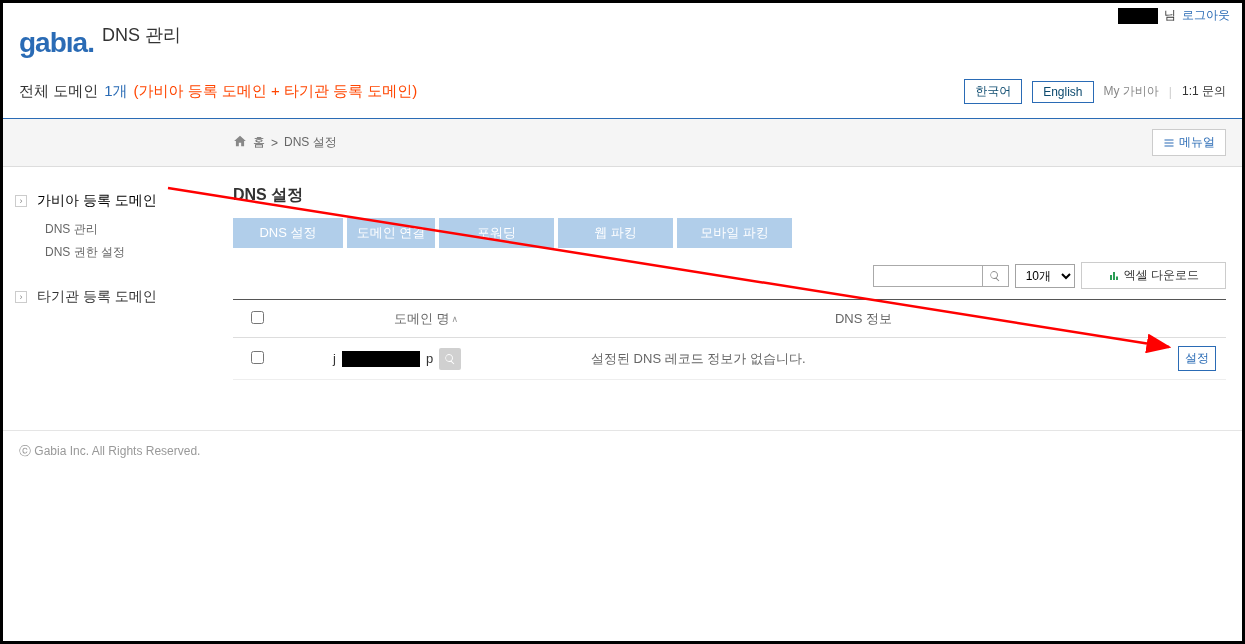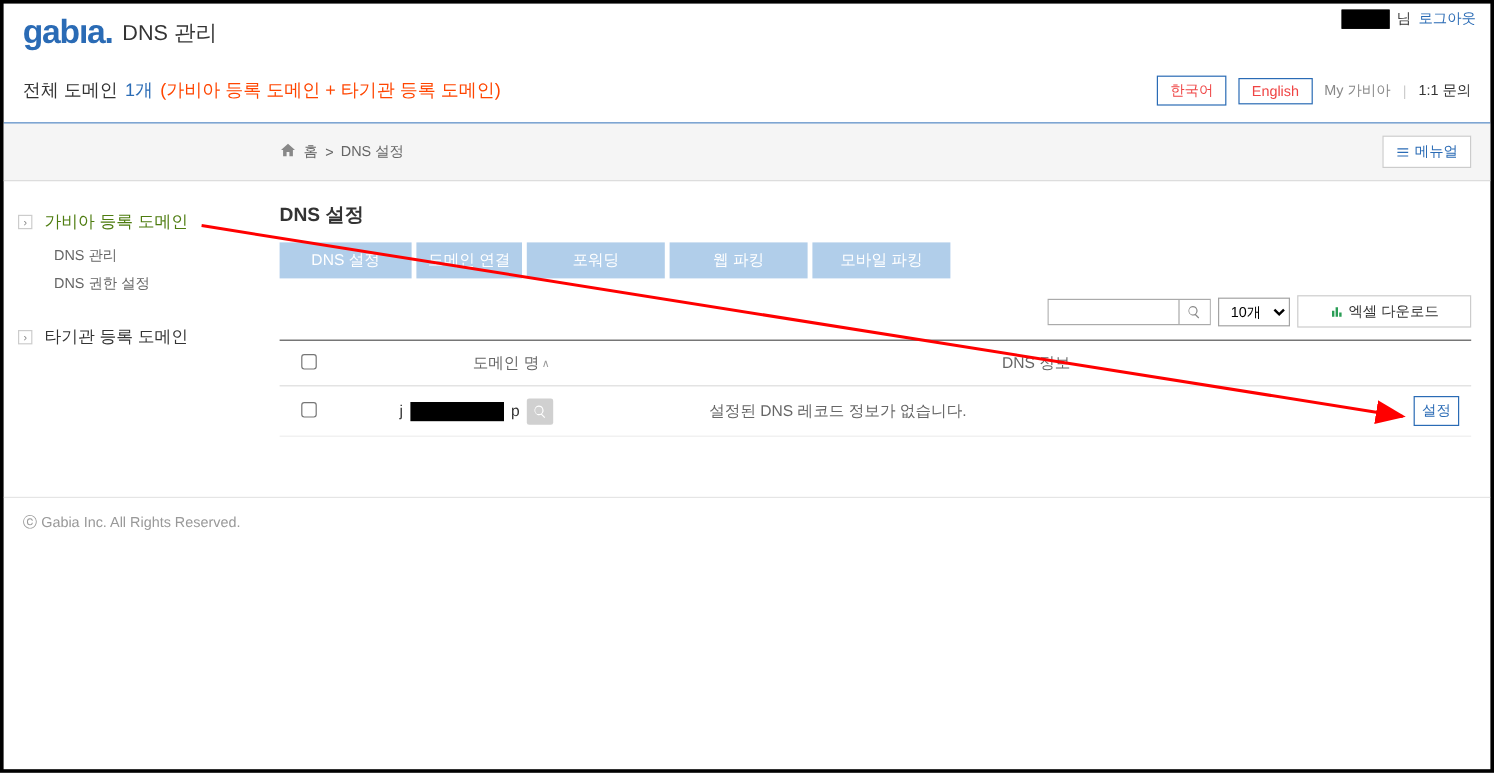--- a/index.html
+++ b/index.html
@@ -1,46 +1,46 @@
 <!DOCTYPE html>
 <html><head>
   <meta charset="utf-8">
   <style>
     * { margin: 0; padding: 0; box-sizing: border-box; }
     body { font-family: "Malgun Gothic", "Apple SD Gothic Neo", sans-serif; background: #fff; color: #333; font-size: 13px; width: 1245px; height: 644px; border: 3px solid #000; position: relative; overflow: hidden; }
 
     .header-bar { display: flex; align-items: center; padding: 8px 16px 8px 16px; position: relative; }
-    .logo { font-family: Arial, sans-serif; font-size: 28px; font-weight: bold; color: #2a6bb5; letter-spacing: -1px; }
+    .logo { font-family: Arial, sans-serif; font-size: 28px; font-weight: bold; color: #2a6bb5; letter-spacing: -1px; margin-top: 16px; }
     .page-title { font-size: 18px; color: #333; margin-left: 8px; font-weight: 500; }
     .user-block { position: absolute; right: 12px; top: 4px; display: flex; align-items: center; gap: 6px; }
     .black-box { width: 40px; height: 16px; background: #000; border: 2px solid #000; }
     .user-suffix { font-size: 12px; color: #333; }
     .logout { color: #2a6bb5; font-size: 12px; }
 
     .info-row { display: flex; align-items: center; padding: 12px 16px 14px; border-bottom: 1px solid #2a6bb5; }
     .total-label { font-size: 15px; color: #333; }
     .count { color: #2a6bb5; font-size: 15px; margin: 0 6px; }
     .paren-text { color: #ff4500; font-size: 15px; }
     .info-right { margin-left: auto; display: flex; align-items: center; gap: 10px; }
-    .lang-btn { border: 1px solid #2a6bb5; color: #ef4444; padding: 3px 10px; font-size: 12px; background: #fff; cursor: pointer; }
+    .lang-btn { border: 1px solid #2a6bb5; color: #0c4a6e; padding: 3px 10px; font-size: 12px; background: #fff; cursor: pointer; }
     .my-link { color: #888; font-size: 12px; }
     .sep { color: #ccc; font-size: 12px; }
     .inquiry { color: #333; font-size: 12px; }
 
     .breadcrumb-bar { background: #f5f5f5; border-bottom: 1px solid #ddd; padding: 10px 16px; display: flex; align-items: center; }
     .breadcrumb-content { margin-left: 214px; display: flex; align-items: center; gap: 6px; color: #666; font-size: 12px; }
     .home-icon svg { width: 14px; height: 14px; fill: #888; }
     .manual-btn { margin-left: auto; border: 1px solid #ccc; background: #fff; padding: 4px 10px; font-size: 12px; color: #2a6bb5; cursor: pointer; display: flex; align-items: center; gap: 4px; }
     .manual-btn svg { width: 12px; height: 12px; fill: #2a6bb5; }
 
     .main-area { display: flex; }
     .sidebar { width: 214px; padding: 20px 0 0 12px; }
     .side-item { display: flex; align-items: center; padding: 5px 0; cursor: pointer; }
     .chevron { width: 12px; height: 12px; border: 1px solid #ccc; display: inline-flex; align-items: center; justify-content: center; margin-right: 10px; font-size: 9px; color: #888; }
-    .side-top { color: #4d7c0f; font-size: 14px; }
+    .side-top { color: #000000; font-size: 14px; }
     .side-top-other { color: #333; font-size: 14px; }
     .side-sub { padding-left: 30px; color: #666; font-size: 12px; margin: 6px 0; cursor: pointer; }
     .side-group2 { margin-top: 22px; }
 
     .content { flex: 1; padding: 18px 16px 0 16px; }
     .content-title { font-size: 16px; font-weight: bold; color: #333; margin-bottom: 12px; }
     .tab-row { display: flex; gap: 4px; margin-bottom: 14px; }
     .tab { background: #b1ceea; color: #fff; padding: 6px 0; font-size: 13px; text-align: center; cursor: pointer; }
     .tab:nth-child(1){ width:110px; } .tab:nth-child(2){ width:88px; } .tab:nth-child(3){ width:115px; } .tab:nth-child(4){ width:115px; } .tab:nth-child(5){ width:115px; }
 

